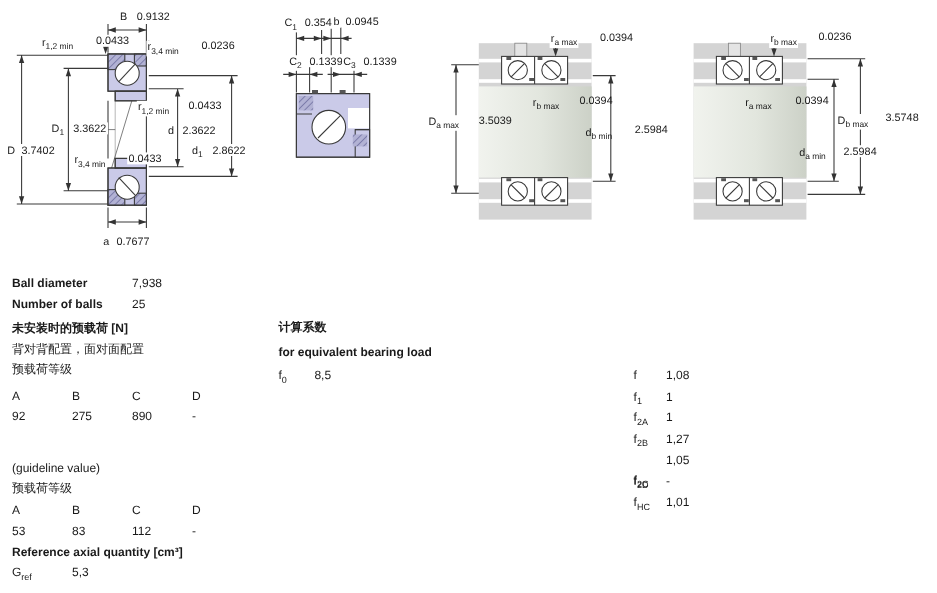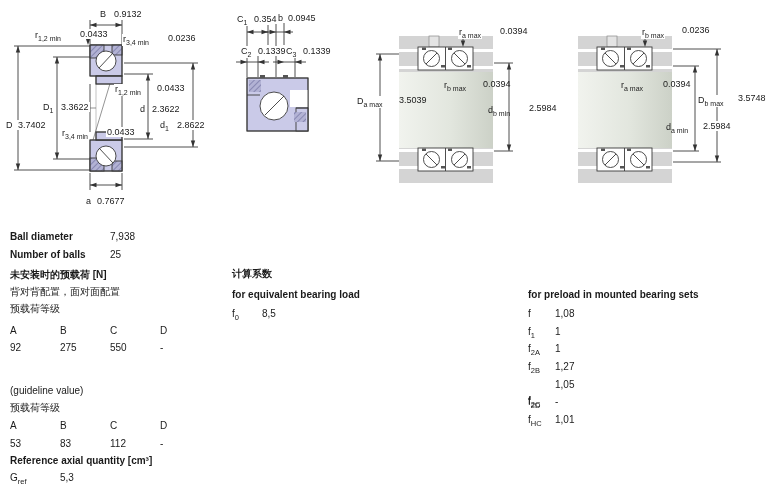--- a/index.html
+++ b/index.html
@@ -253,42 +253,41 @@
 <span class="t b" style="left:10px;top:249px">Number of balls</span>
 <span class="t" style="left:110px;top:249px">25</span>
 
 <span class="t b" style="left:10px;top:269px">未安装时的预载荷 [N]</span>
 <span class="t" style="left:10px;top:286px">背对背配置，面对面配置</span>
 <span class="t" style="left:10px;top:303px">预载荷等级</span>
 <div class="t" style="left:10px;top:325px">
   <span class="col">A</span><span class="col">B</span><span class="col">C</span><span class="col">D</span>
 </div>
 <div class="t" style="left:10px;top:342px">
-  <span class="col">92</span><span class="col">275</span><span class="col">550</span><span class="col">-</span>
+  <span class="col">92</span><span class="col">275</span><span class="col">890</span><span class="col">-</span>
 </div>
 
 <span class="t" style="left:10px;top:385px">(guideline value)</span>
 <span class="t" style="left:10px;top:402px">预载荷等级</span>
 <div class="t" style="left:10px;top:420px">
   <span class="col">A</span><span class="col">B</span><span class="col">C</span><span class="col">D</span>
 </div>
 <div class="t" style="left:10px;top:438px">
   <span class="col">53</span><span class="col">83</span><span class="col">112</span><span class="col">-</span>
 </div>
 
 <span class="t b" style="left:10px;top:455px">Reference axial quantity [cm³]</span>
 <span class="t" style="left:10px;top:472px"><span>G</span><sub>ref</sub></span>
 <span class="t" style="left:60px;top:472px">5,3</span>
 
 <span class="t b" style="left:232px;top:268px">计算系数</span>
 <span class="t b" style="left:232px;top:289px">for equivalent bearing load</span>
 <span class="t" style="left:232px;top:308px"><span>f</span><sub>0</sub></span>
 <span class="t" style="left:262px;top:308px">8,5</span>
 
-<span class="t b" style="left:528px;top:289px">for preload in mounted bearing sets</span>
 <span class="t" style="left:528px;top:308px"><span>f</span><sub></sub></span>
 <span class="t" style="left:555px;top:308px">1,08</span>
 <span class="t" style="left:528px;top:326px"><span>f</span><sub>1</sub></span>
 <span class="t" style="left:555px;top:326px">1</span>
 <span class="t" style="left:528px;top:343px"><span>f</span><sub>2A</sub></span>
 <span class="t" style="left:555px;top:343px">1</span>
 <span class="t" style="left:528px;top:361px"><span>f</span><sub>2B</sub></span>
 <span class="t" style="left:555px;top:361px">1,27</span>
 <span class="t" style="left:528px;top:395px"><span>f</span><sub>2C</sub></span>
 <span class="t" style="left:555px;top:379px">1,05</span>

